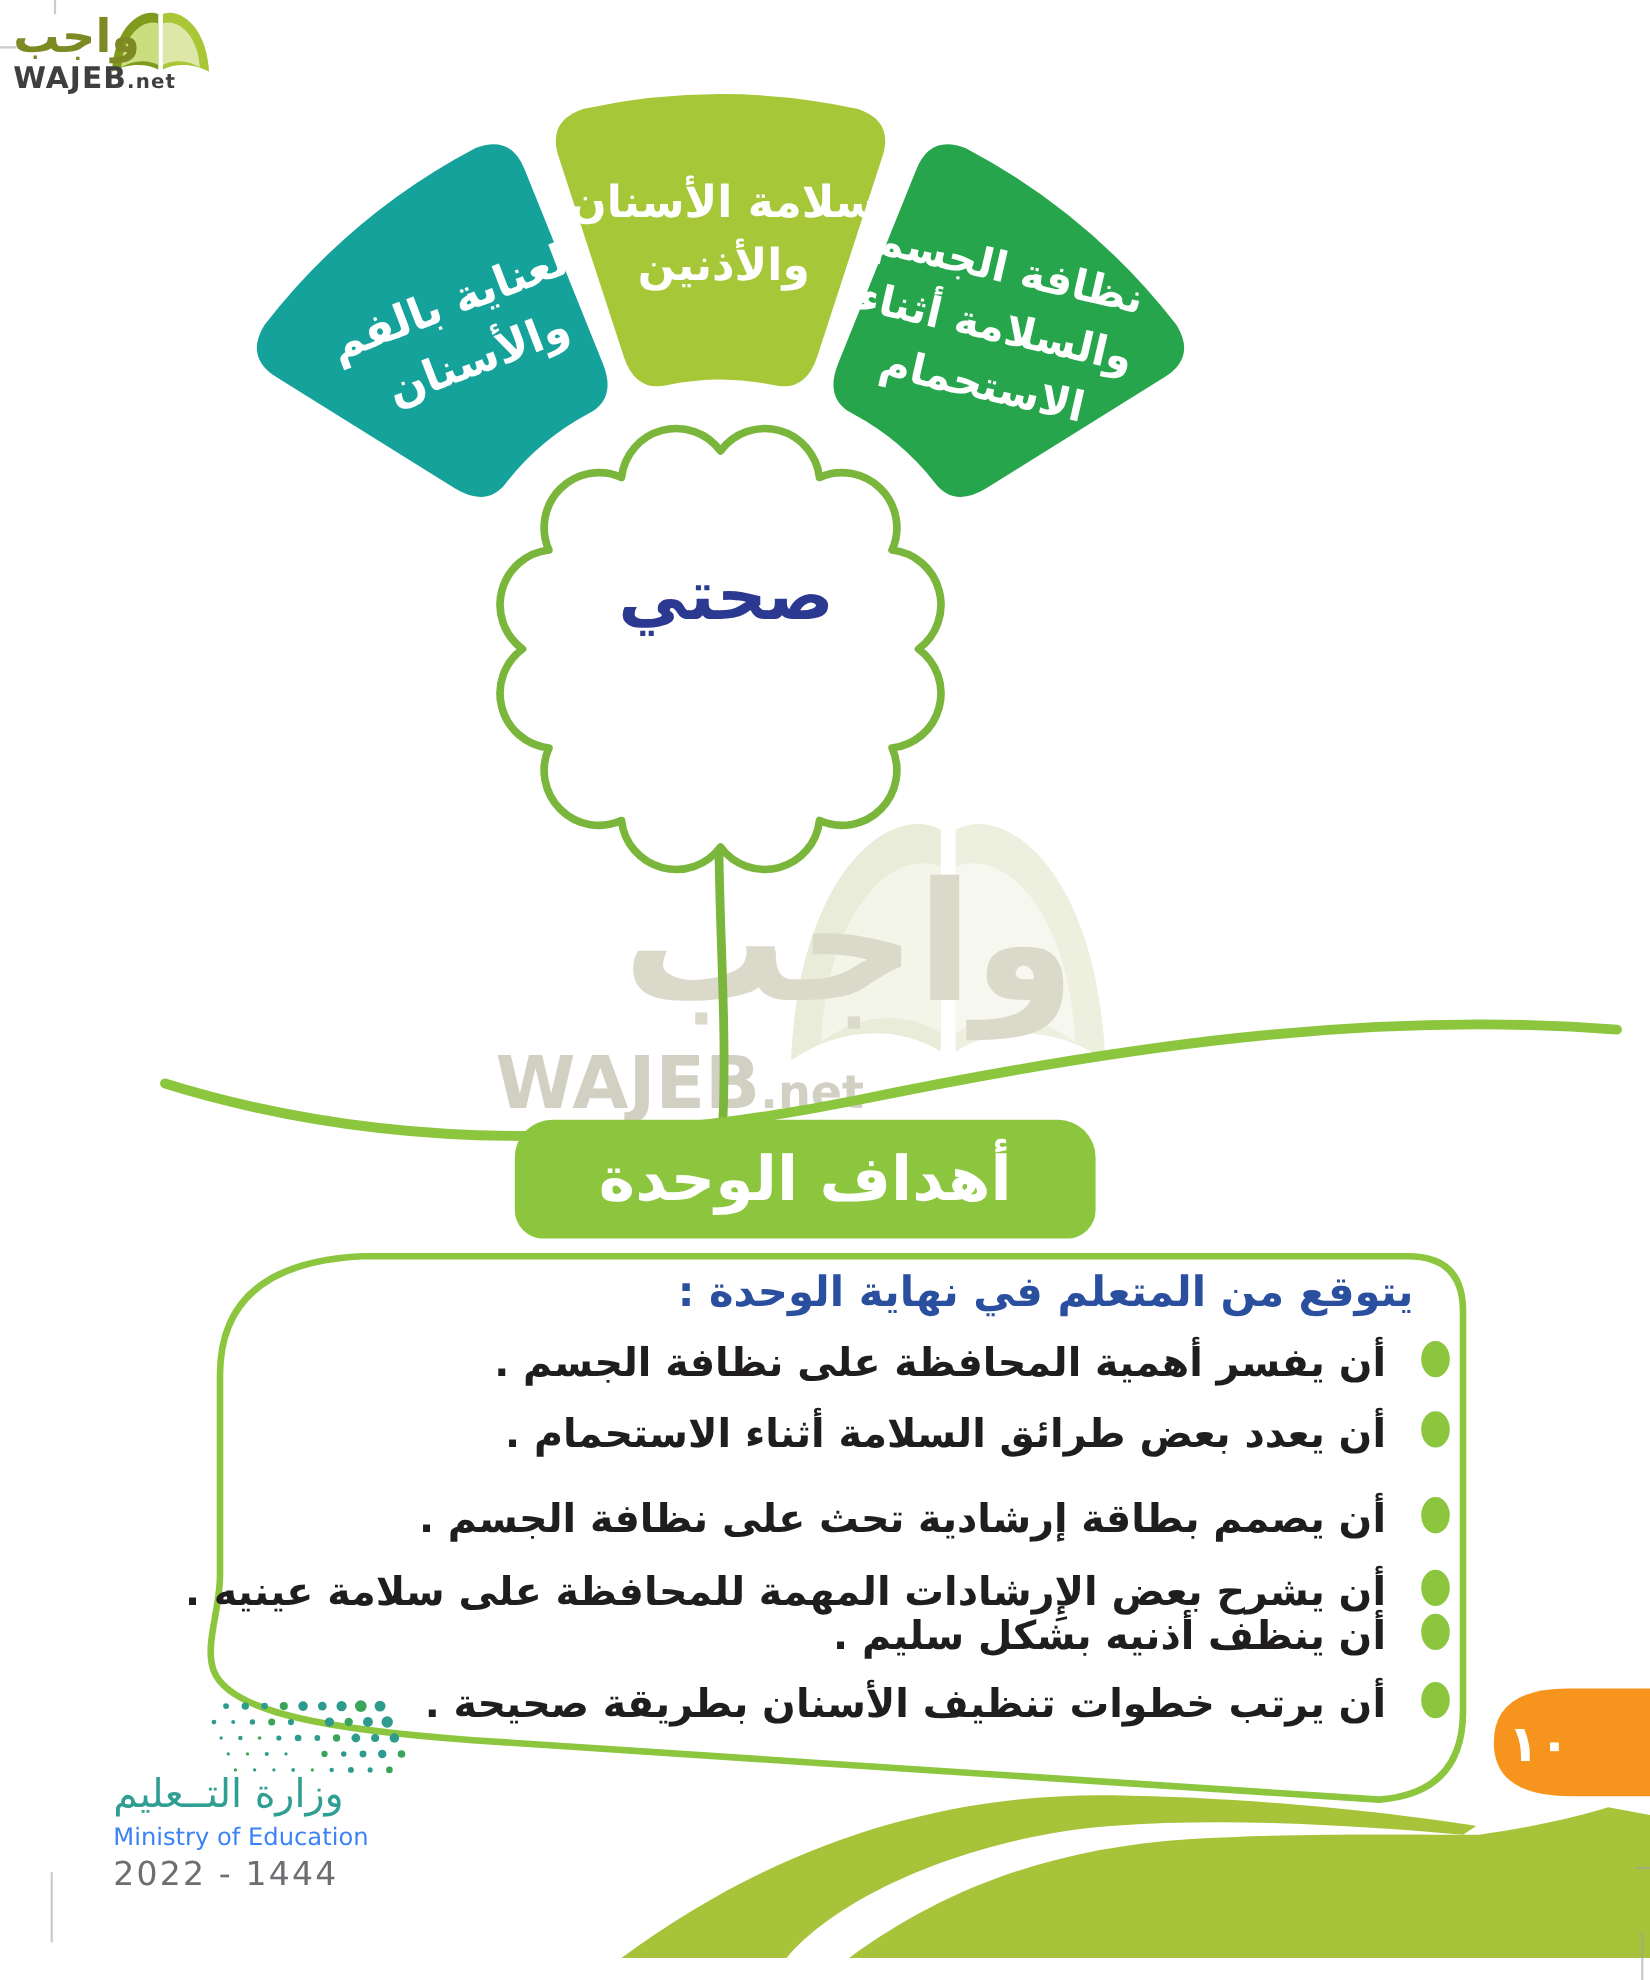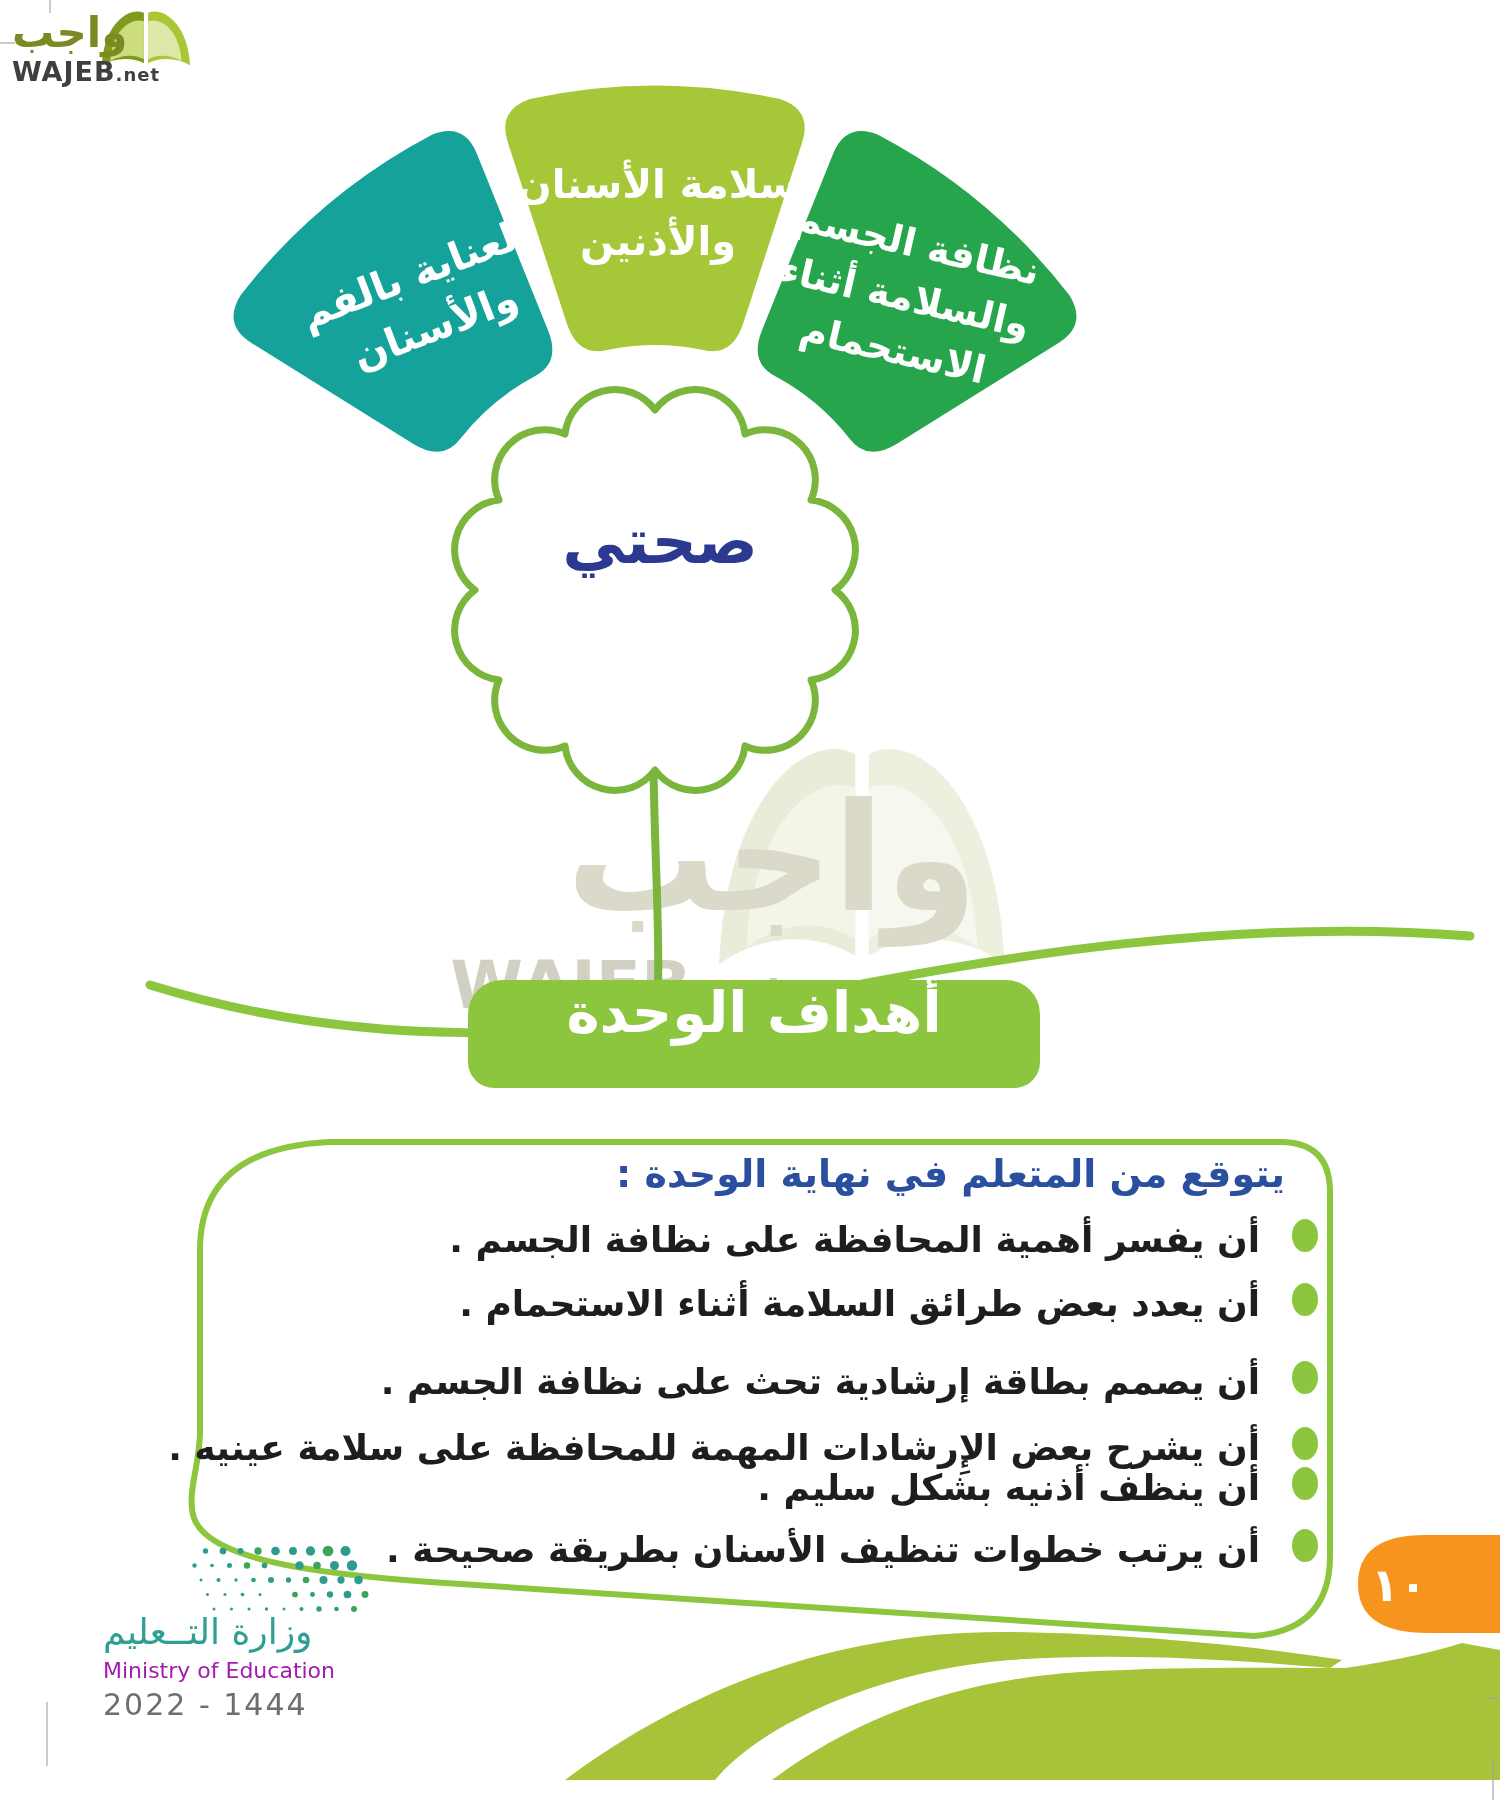--- a/index.html
+++ b/index.html
@@ -24,35 +24,35 @@
   
   .flower-title{left:660px;top:500px;transform:translateX(-50%);text-align:center;
                 color:#2b3990;font-weight:bold;font-size:63px;line-height:1.32;white-space:nowrap;}
 
   
   .wm-ar{left:772px;top:858px;transform:translate(-50%,-50%);font-size:150px;font-weight:bold;color:#dbd9c9;white-space:nowrap;}
   .wm-en{left:618px;top:985px;transform:translate(-50%,-50%);font-weight:800;font-size:66px;color:#d2d0c2;white-space:nowrap;}
   .wm-en .tld{font-size:42px;font-weight:700;}
 
   
-  .banner{left:468px;top:980px;width:572px;height:108px;background:#8cc63f;
-          border-radius:34px 34px 26px 26px;display:flex;justify-content:center;}
+  .banner{left:468px;top:1018px;width:528px;height:108px;background:#8cc63f;
+          border-radius:34px 34px 26px 26px;display:flex;align-items:center;justify-content:center;}
   .banner span{color:#fff;font-weight:bold;font-size:56px;}
 
   
   .obj-intro{right:215px;top:1152px;direction:rtl;text-align:right;color:#2a4f9e;
              font-weight:bold;font-size:38px;white-space:nowrap;}
   .obj-row{right:182px;display:flex;direction:rtl;gap:32px;}
   .obj-bullet{width:26px;height:33px;border-radius:50%;background:#8cc63f;flex:0 0 auto;}
   .obj-text{direction:rtl;color:#1f1d1e;font-weight:bold;font-size:36px;white-space:nowrap;}
 
   
   .ministry{left:103px;top:1612px;}
   .ministry-ar{color:#2f9e93;font-size:36px;font-weight:normal;line-height:1.1;}
-  .ministry-en{color:#a21caf;font-size:22px;margin-top:6px;}
+  .ministry-en{color:#3b82f6;font-size:22px;margin-top:6px;}
   .ministry-years{color:#6d6e71;font-size:30px;margin-top:4px;letter-spacing:2px;}
 
   
   .pagenum{left:1358px;top:1538px;width:82px;height:94px;display:flex;align-items:center;justify-content:center;
            color:#fff;font-size:46px;font-weight:bold;}
 </style>
 </head>
 <body>
 
 <div class="page">

